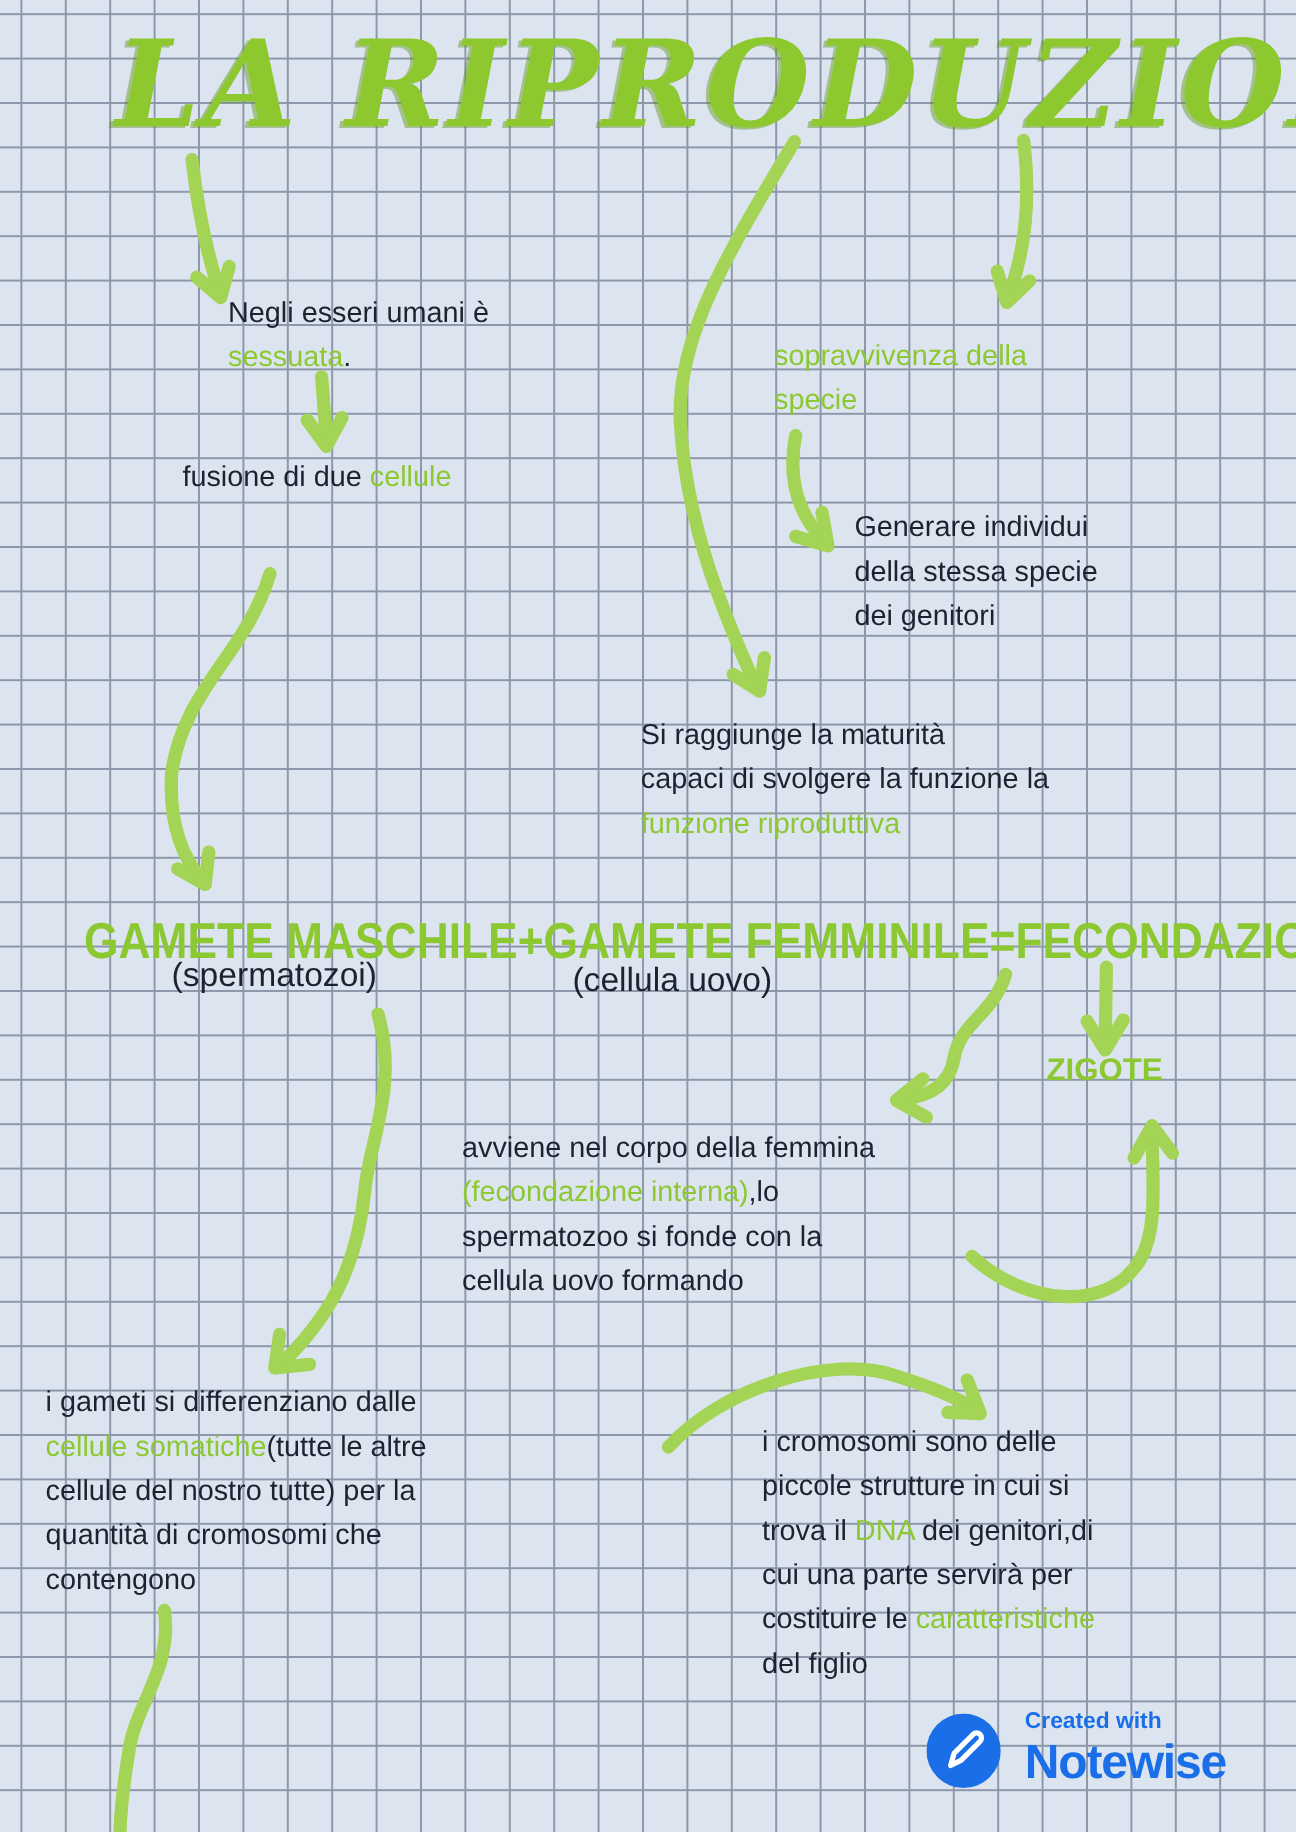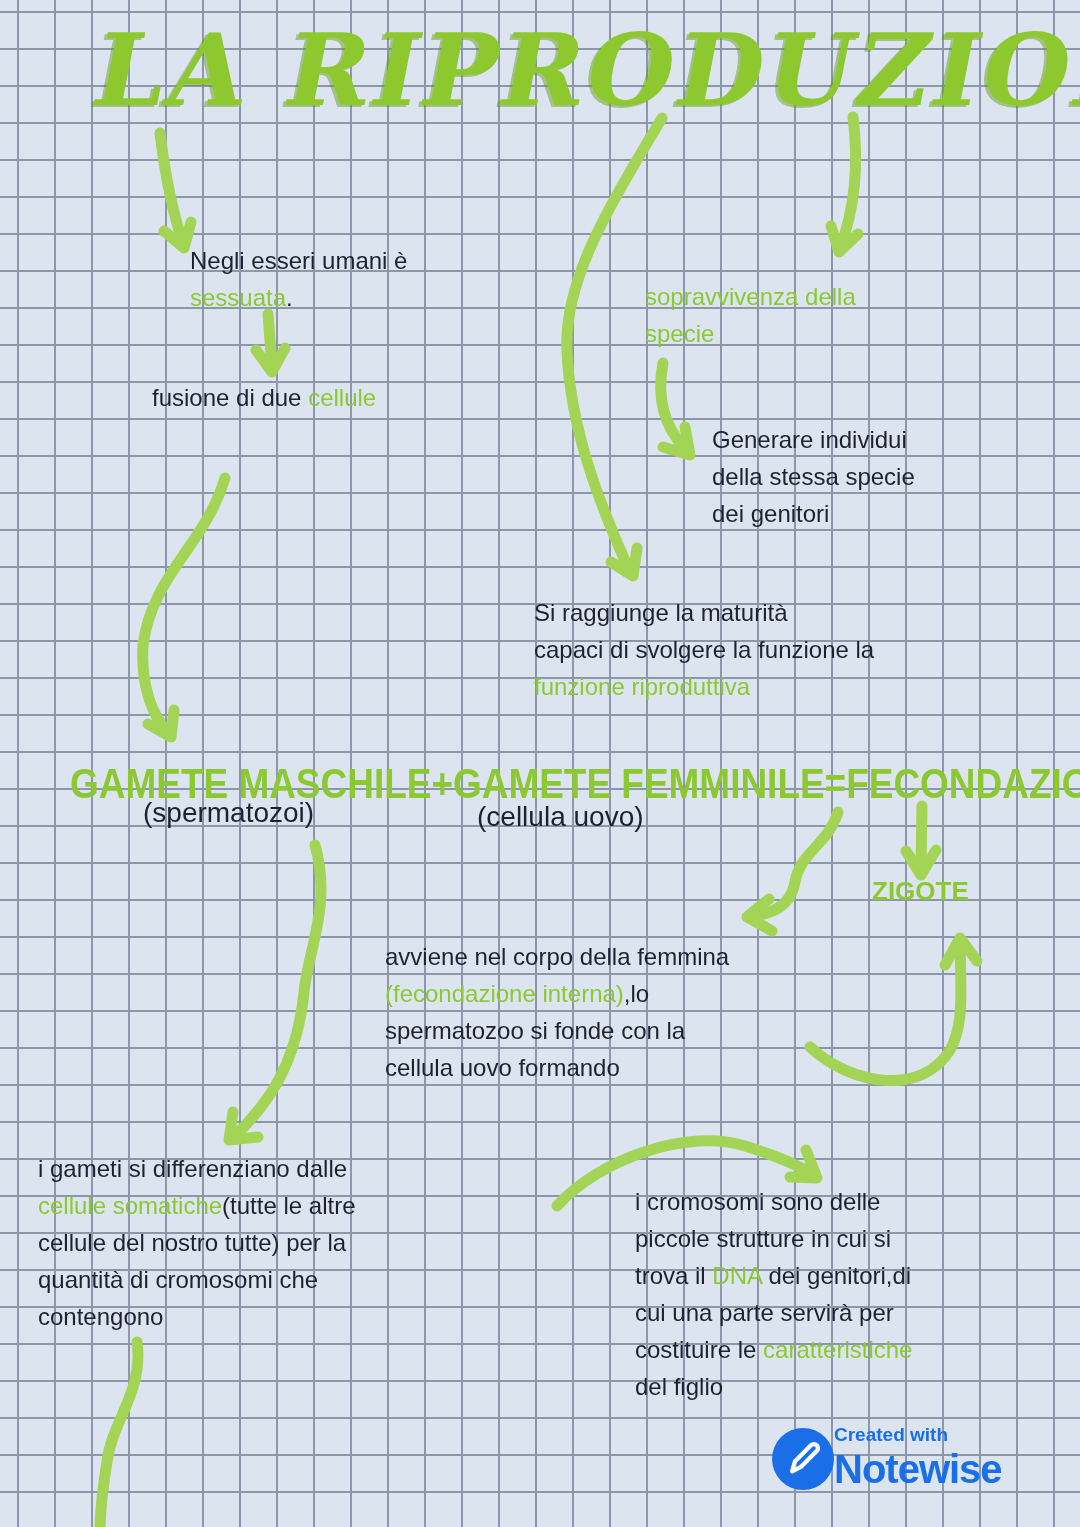--- a/index.html
+++ b/index.html
@@ -31,21 +31,21 @@
   .heading {
     position:absolute; left:70px; top:760px; white-space:nowrap;
     font-size:42px; font-weight:bold; letter-spacing:0px;
     transform:scaleX(0.88); transform-origin:left top;
     color: var(--green, #8cc832);
   }
   .subnote { position:absolute; font-size:28px; white-space:nowrap; }
   .zigote  { position:absolute; left:872px; top:876px; font-size:26px; font-weight:bold; color:var(--green,#8cc832); }
   .logo { position:absolute; left:772px; top:1422px; display:flex; align-items:flex-start; }
   .logo-badge { width:62px; height:62px; margin-top:6px; }
-  .logo-text { color: var(--blue, #1a6fe8); }
+  .logo-text { margin-left:20px; color: var(--blue, #1a6fe8); }
   .logo-small { font-size:19px; font-weight:bold; line-height:26px; }
   .logo-brand { font-size:40px; font-weight:bold; line-height:42px; letter-spacing:-1px; }
 </style>
 </head>
 <body>
 
 <div class="canvas">
 
   <svg class="arrows" width="1080" height="1527" viewBox="0 0 1080 1527">
     <g>

